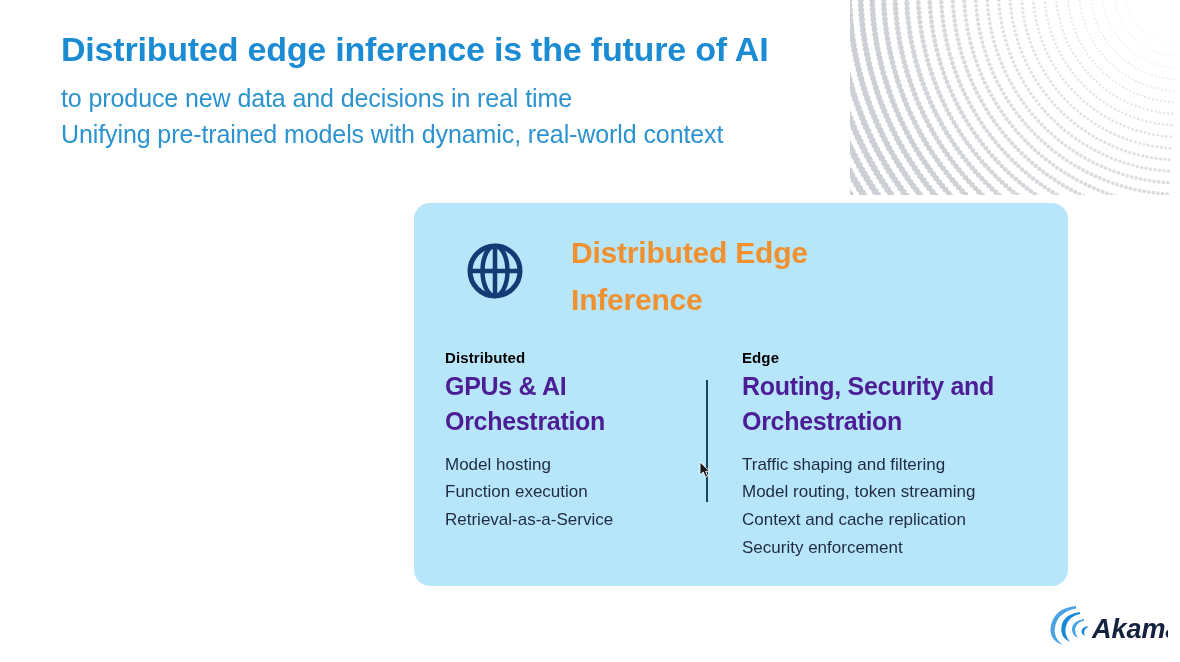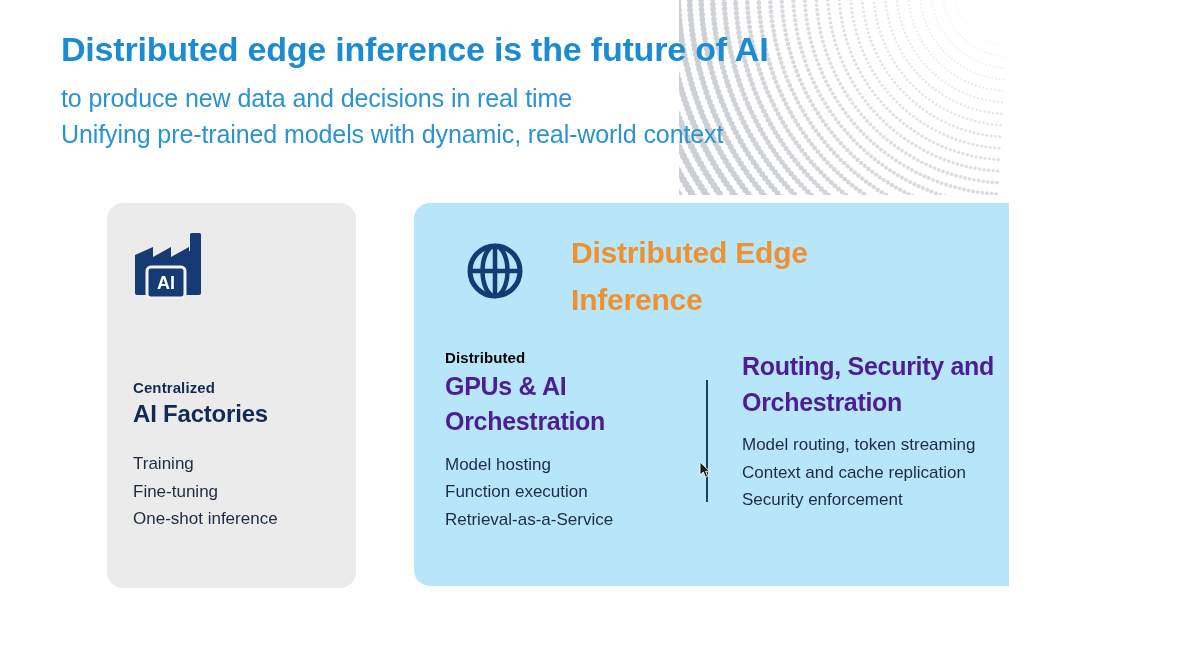--- a/index.html
+++ b/index.html
@@ -11,21 +11,21 @@
     width: 1180px;
     height: 662px;
     overflow: hidden;
     font-family: "Liberation Sans", sans-serif;
     position: relative;
   }
 
   #slide {
     position: absolute;
     left: 0; top: 0;
-    width: 1009px;
+    width: 1180px;
     height: 662px;
     background: #ffffff;
     overflow: hidden;
   }
 
   
   #dot-pattern {
     position: absolute;
     right: 0;
     top: 0;
@@ -1507,41 +1507,20 @@
   <div id="title-block">
     <h1 id="page-title">Distributed edge inference is the future of AI</h1>
     <div id="page-subtitle">
       <span class="sub-line">to produce new data and decisions in real time</span>
       <span class="sub-line">Unifying pre-trained models with dynamic, real-world context</span>
     </div>
   </div>
 
   <div id="cards">
 
-    <div class="card" id="card-centralized">
-
-      <svg class="factory-icon" width="74" height="66" viewBox="0 0 74 66" xmlns="http://www.w3.org/2000/svg">
-
-        <rect x="57" y="0" width="11" height="20" rx="1.5" fill="#163a73"></rect>
-
-        <path d="M2 22 L20 14 L20 24 L38 14 L38 24 L56 14 L56 18 L68 18 L68 60 Q68 62 66 62 L4 62 Q2 62 2 60 Z" fill="#163a73"></path>
-
-        <rect x="14" y="34" width="38" height="31" rx="4" fill="#163a73" stroke="#f2f2f3" stroke-width="3"></rect>
-        <text x="33" y="56" font-family="'Liberation Sans', sans-serif" font-size="18" font-weight="bold" fill="#ffffff" text-anchor="middle">AI</text>
-      </svg>
-
-      <div id="centralized-eyebrow" class="eyebrow">Centralized</div>
-      <div class="headline">AI Factories</div>
-
-      <div class="bullets">
-        <span class="bullet">Training</span>
-        <span class="bullet">Fine-tuning</span>
-        <span class="bullet">One-shot inference</span>
-      </div>
-    </div>
 
     <div class="card" id="card-distributed">
 
       <div id="blue-header">
         <span id="globe-icon-wrap">
           <svg width="58" height="58" viewBox="0 0 58 58" xmlns="http://www.w3.org/2000/svg">
             <circle cx="29" cy="29" r="25" fill="none" stroke="#163a73" stroke-width="5"></circle>
             <line x1="4" y1="29" x2="54" y2="29" stroke="#163a73" stroke-width="4.5"></line>
             <line x1="29" y1="4" x2="29" y2="54" stroke="#163a73" stroke-width="4.5"></line>
             <ellipse cx="29" cy="29" rx="12.5" ry="25" fill="none" stroke="#163a73" stroke-width="4.5"></ellipse>
@@ -1564,25 +1543,27 @@
           <div class="blue-bullets">
             <span class="bullet">Model hosting</span>
             <span class="bullet">Function execution</span>
             <span class="bullet">Retrieval-as-a-Service</span>
           </div>
         </div>
 
         <div id="column-divider"></div>
 
         <div id="col-edge">
+          <div class="blue-eyebrow">Edge</div>
           <div class="blue-headline">
             <span class="hl-line">Routing, Security and</span>
             <span class="hl-line">Orchestration</span>
           </div>
           <div class="blue-bullets">
+            <span class="bullet">Traffic shaping and filtering</span>
             <span class="bullet">Model routing, token streaming</span>
             <span class="bullet">Context and cache replication</span>
             <span class="bullet">Security enforcement</span>
           </div>
         </div>
 
       </div>
     </div>
   </div>
 

